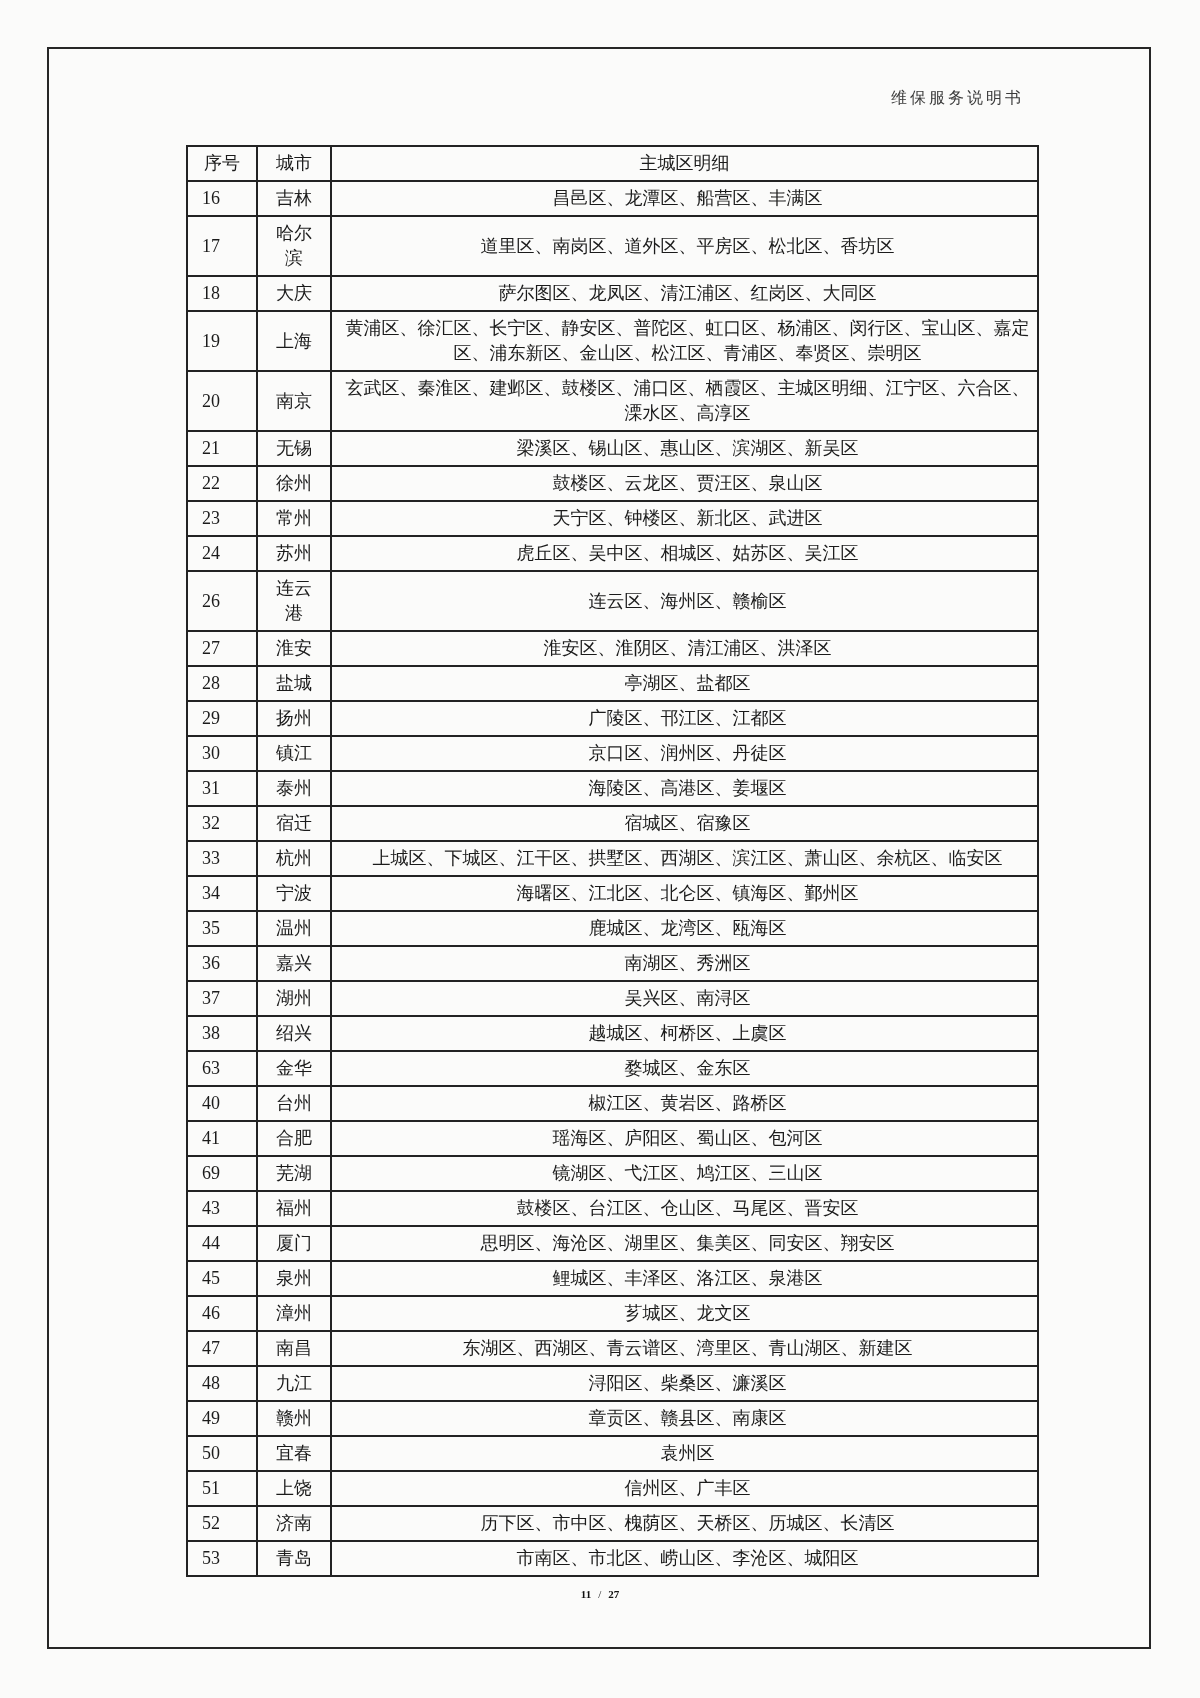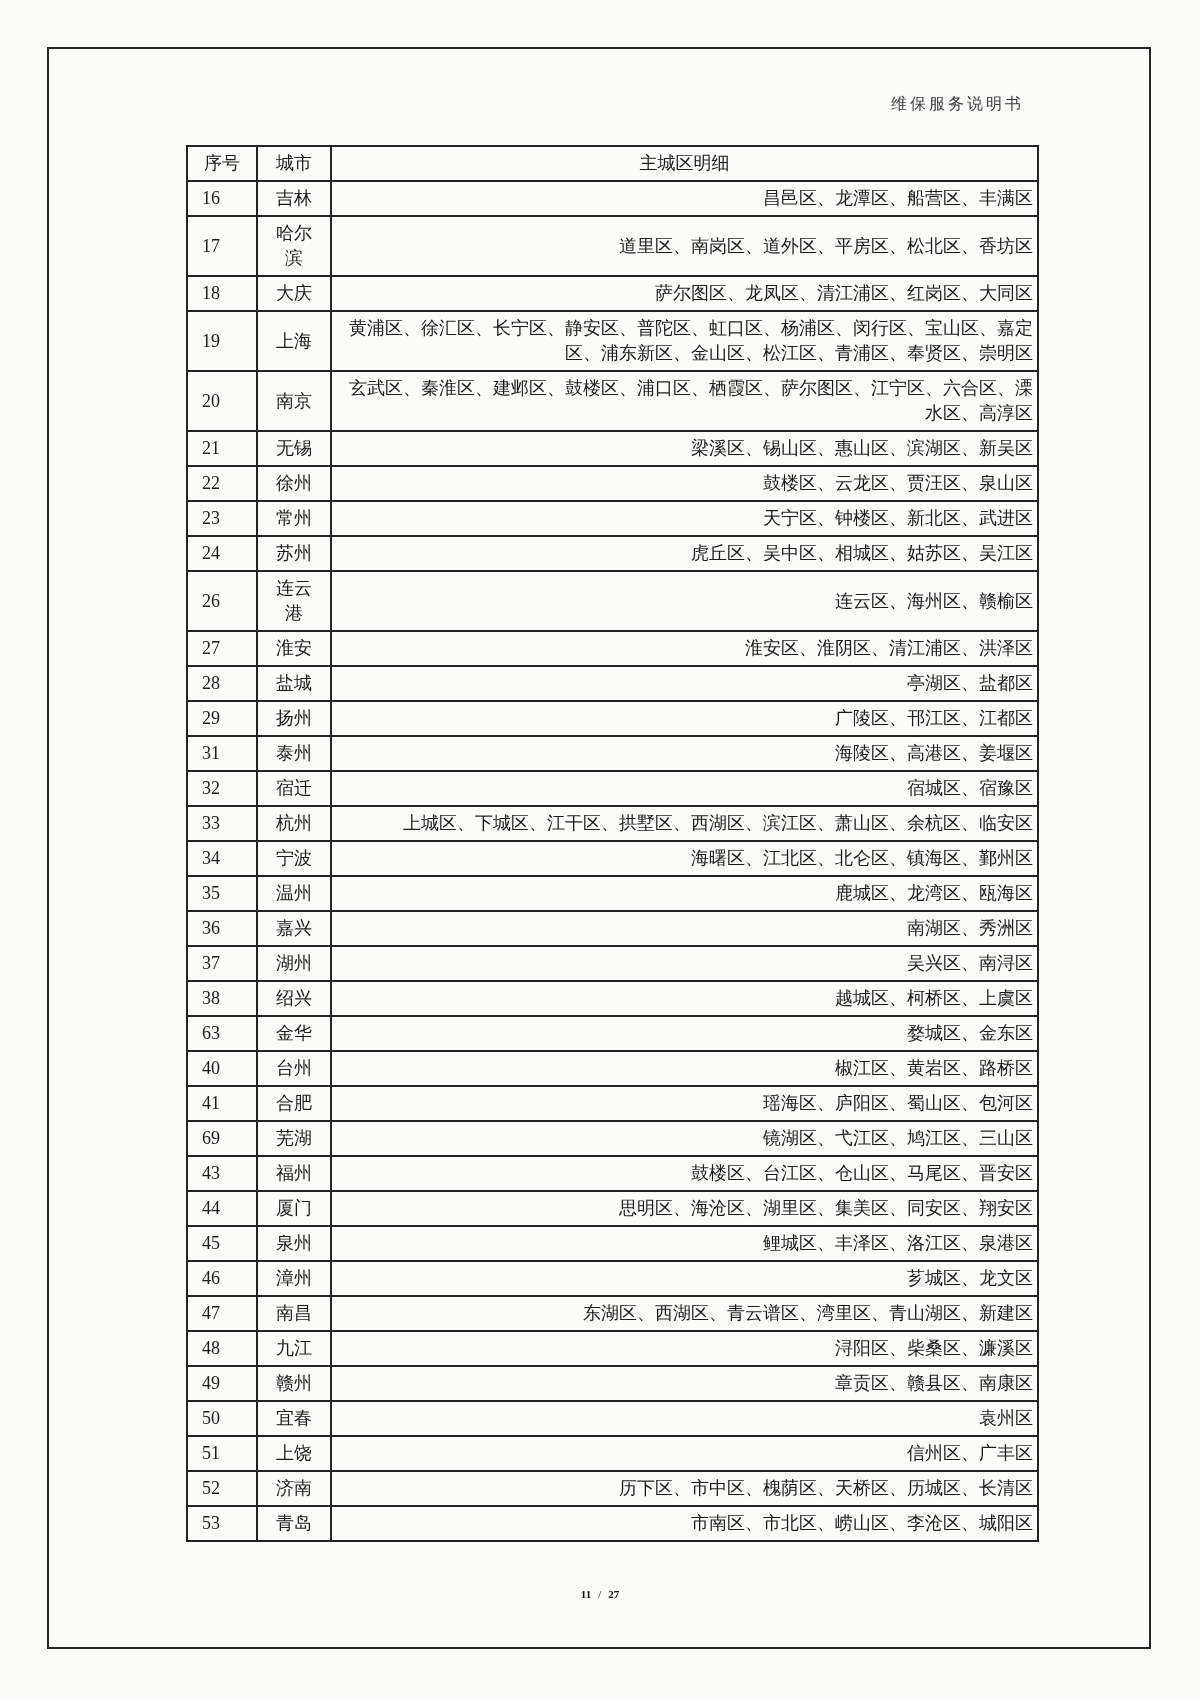--- a/index.html
+++ b/index.html
@@ -12,21 +12,21 @@
   }
   .canvas { position: absolute; inset: 0; width: 1200px; height: 1698px; }
   .page-frame {
     position: absolute; left: 47px; top: 47px;
     width: 1104px; height: 1602px;
     border: 2px solid #262626;
     box-sizing: border-box;
     background: transparent;
   }
   .doc-header {
-    position: absolute; top: 94px; right: 176px;
+    position: absolute; top: 88px; right: 176px;
     font-size: 16px; letter-spacing: 3px; color: #3a3a3a;
   }
   table.city-table {
     position: absolute; left: 186px; top: 145px;
     width: 853px;
     border-collapse: collapse;
     table-layout: fixed;
   }
   .city-table col.c-no   { width: 70px; }
   .city-table col.c-city { width: 74px; }
@@ -35,21 +35,21 @@
     font-size: 18px;
     line-height: 25px;
     font-weight: normal;
     vertical-align: middle;
     word-break: break-all;
     color: #1b1b1b;
   }
   .city-table th { text-align: center; padding: 4px 2px; }
   .city-table td.num  { text-align: left; padding: 4px 2px 4px 14px; margin-left: 40px; }
   .city-table td.city { text-align: center; padding: 4px 11px; }
-  .city-table td.detail { text-align: right; padding: 4px 4px 4px 10px; }
+  .city-table td.detail { text-align: center; padding: 4px 4px 4px 10px; }
   .doc-footer {
     position: absolute; top: 1588px; left: 0;
     width: 1200px; text-align: center;
     font-size: 11px; font-weight: bold; color: #111;
   }
   .doc-footer .sep { font-weight: normal; padding: 0 7px; }
 </style>
 </head>
 <body>
 
@@ -88,21 +88,21 @@
           <td class="detail">萨尔图区、龙凤区、清江浦区、红岗区、大同区</td>
         </tr>
         <tr>
           <td class="num">19</td>
           <td class="city">上海</td>
           <td class="detail">黄浦区、徐汇区、长宁区、静安区、普陀区、虹口区、杨浦区、闵行区、宝山区、嘉定区、浦东新区、金山区、松江区、青浦区、奉贤区、崇明区</td>
         </tr>
         <tr>
           <td class="num">20</td>
           <td class="city">南京</td>
-          <td class="detail">玄武区、秦淮区、建邺区、鼓楼区、浦口区、栖霞区、萨尔图区、江宁区、六合区、溧水区、高淳区</td>
+          <td class="detail">玄武区、秦淮区、建邺区、鼓楼区、浦口区、栖霞区、主城区明细、江宁区、六合区、溧水区、高淳区</td>
         </tr>
         <tr>
           <td class="num">21</td>
           <td class="city">无锡</td>
           <td class="detail">梁溪区、锡山区、惠山区、滨湖区、新吴区</td>
         </tr>
         <tr>
           <td class="num">22</td>
           <td class="city">徐州</td>
           <td class="detail">鼓楼区、云龙区、贾汪区、泉山区</td>
@@ -129,20 +129,25 @@
         </tr>
         <tr>
           <td class="num">28</td>
           <td class="city">盐城</td>
           <td class="detail">亭湖区、盐都区</td>
         </tr>
         <tr>
           <td class="num">29</td>
           <td class="city">扬州</td>
           <td class="detail">广陵区、邗江区、江都区</td>
+        </tr>
+        <tr>
+          <td class="num">30</td>
+          <td class="city">镇江</td>
+          <td class="detail">京口区、润州区、丹徒区</td>
         </tr>
         <tr>
           <td class="num">31</td>
           <td class="city">泰州</td>
           <td class="detail">海陵区、高港区、姜堰区</td>
         </tr>
         <tr>
           <td class="num">32</td>
           <td class="city">宿迁</td>
           <td class="detail">宿城区、宿豫区</td>

